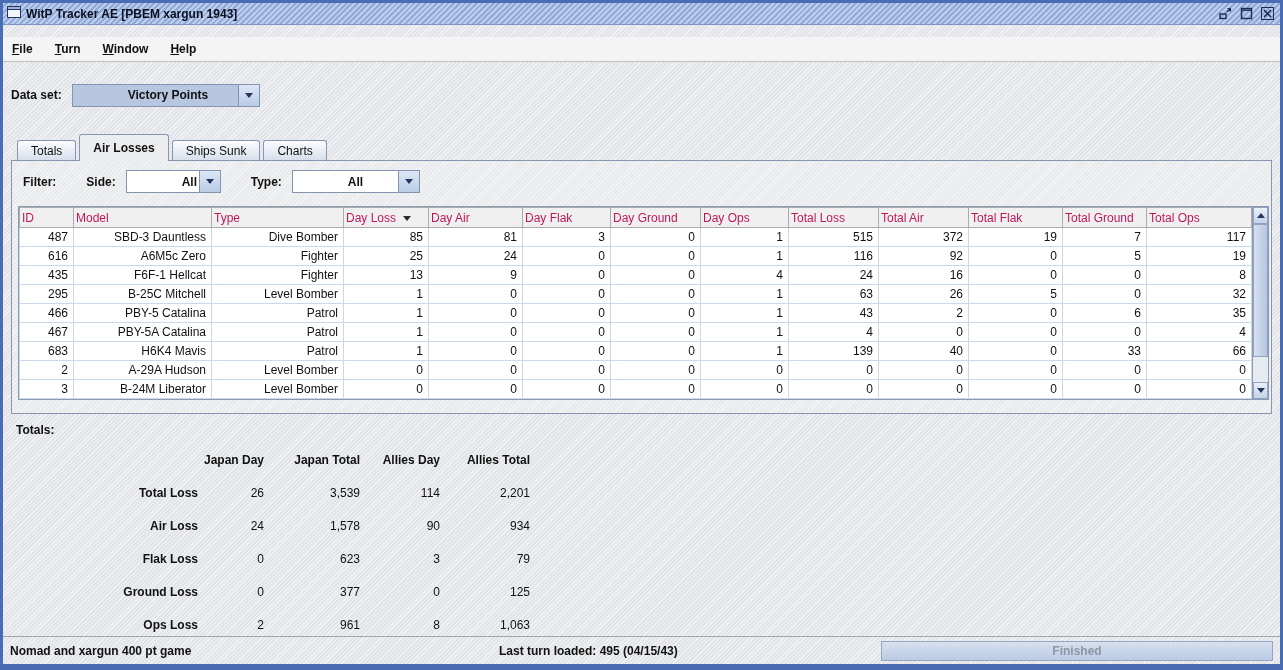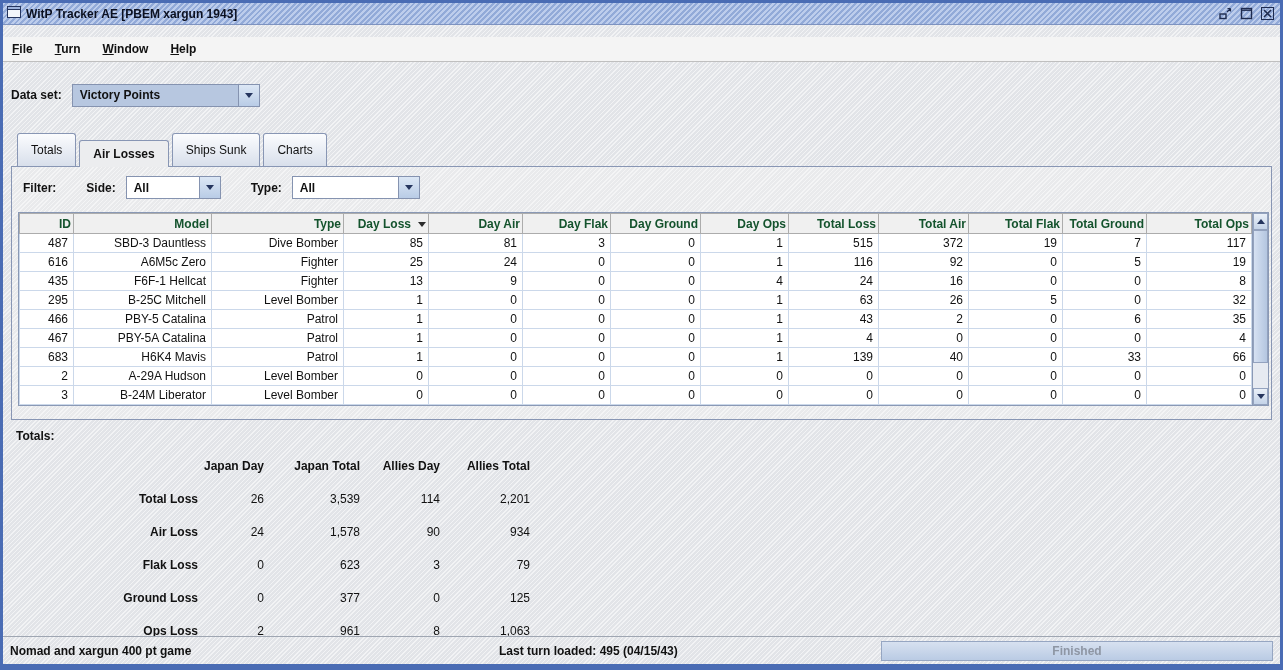--- a/index.html
+++ b/index.html
@@ -34,54 +34,54 @@
   }
   .menu-item u { text-decoration:underline; }
 
   
   .content { flex:1 1 auto; display:flex; flex-direction:column; padding:0 8px; min-height:0; }
   .lbl { font-weight:bold; white-space:nowrap; }
 
   .dataset-row { flex:0 0 42px; display:flex; align-items:center; gap:10px; }
 
   
-  .combo { display:flex; align-items:stretch; height:23px; border:1px solid #8593B0; background:#FFF; }
+  .combo { display:flex; align-items:stretch; height:23px; border:1px solid #8593B0; background:#FFF;padding-left:48px; }
   .combo-val { display:flex; align-items:center; padding:0 7px; font-weight:bold; flex:1; white-space:nowrap; overflow:hidden; }
   .combo.ds { width:188px; background:#B7C7E0; }
   .combo.side { width:95px; }
   .combo.type { width:128px; }
   .combo-btn { width:21px; border-left:1px solid #8593B0;
     background:linear-gradient(#DCE7F5,#B9CCE6); display:flex; align-items:center; justify-content:center; }
   .tri { width:0; height:0; border-left:4px solid transparent; border-right:4px solid transparent; border-top:5px solid #25355E; }
   .tri.up { border-top:none; border-bottom:5px solid #25355E; }
 
   
   .tabs { flex:0 0 27px; margin-top:17px; display:flex; align-items:flex-end; padding-left:6px; position:relative; z-index:2; }
   .tab {
-    height:33px; display:flex; align-items:center; padding:0 13px; margin-right:3px;
+    height:20px; display:flex; align-items:center; padding:0 13px; margin-right:3px;
     border:1px solid #8896B4; border-bottom:none; border-radius:3px 3px 0 0;
     background:linear-gradient(#FBFCFE,#D8DFEB); white-space:nowrap;
   }
   .tab.selected { height:27px; font-weight:bold; background:#ECEDEF; margin-bottom:-1px; z-index:3; }
 
   
   .tab-panel { border:1px solid #8896B4; background:
       repeating-linear-gradient(135deg, rgba(255,255,255,.5) 0 1px, rgba(0,0,0,0) 1px 3px),
       #E9EAEC;
     padding:7px 4px 13px 4px; position:relative; z-index:1; }
   .filter-row { display:flex; align-items:center; gap:10px; padding:2px 7px 13px 7px; }
   .filter-gap { width:10px; }
 
   
   .table-zone { display:flex; align-items:stretch; border:1px solid #8A99B5; width:1251px; margin-left:2px; background:#FFF; }
   table { border-collapse:collapse; table-layout:fixed; width:1232px; background:#FFF; }
   th {
     height:20px; background:#F0F0F0; border:1px solid #ACACAC;
-    font-weight:bold; text-align:right; padding:0 2px;
-    overflow:hidden; white-space:nowrap; color:#14532d;
+    font-weight:normal; text-align:left; padding:0 2px;
+    overflow:hidden; white-space:nowrap; color:#be185d;
   }
   td { height:19px; border:1px solid #CBD8EA; padding:0 5px; overflow:hidden; white-space:nowrap; background:#FFF; }
   td.left { text-align:right; }
   td.right { text-align:right; }
   .sort-arrow { display:inline-block; margin-left:7px; width:0; height:0;
     border-left:4px solid transparent; border-right:4px solid transparent; border-top:5px solid #2B2B2B; vertical-align:middle; }
 
   
   .scrollbar { width:17px; display:flex; flex-direction:column; border-left:1px solid #8A99B5; background:#E2E7EF; }
   .sb-btn { flex:0 0 17px; background:linear-gradient(#EAF0F8,#C4D3E8); border:1px solid #93A2BE; display:flex; align-items:center; justify-content:center; }

